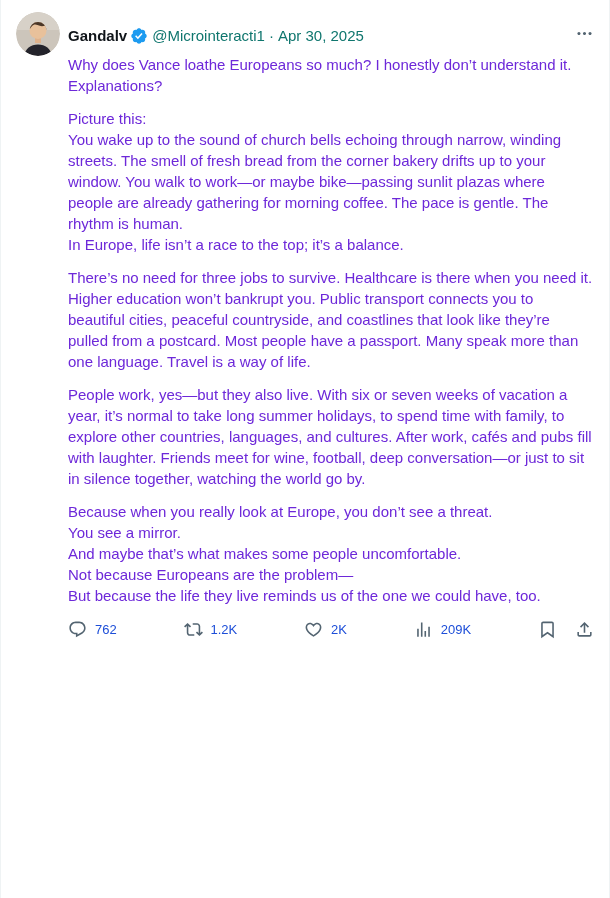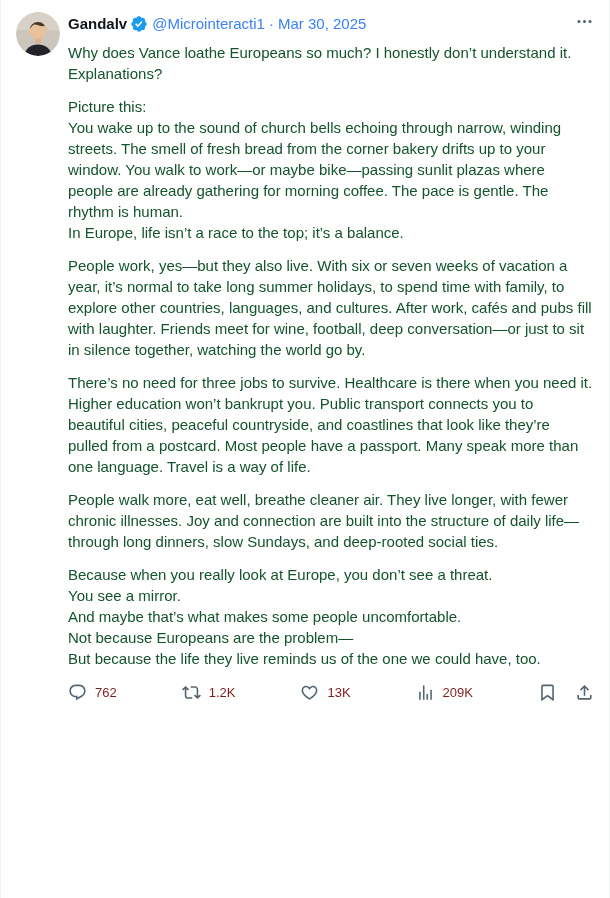--- a/index.html
+++ b/index.html
@@ -26,61 +26,62 @@
   .avatar {
     width: 44px; height: 44px;
     border-radius: 50%;
     overflow: hidden;
     cursor: pointer;
   }
   .avatar svg { display: block; }
   .col-content {
     flex: 1;
     min-width: 0;
+    margin-top: 12px;
   }
   .header {
     display: flex;
     align-items: center;
     font-size: 15px;
     line-height: 20px;
     white-space: nowrap;
   }
   .name {
     font-weight: bold;
     color: #0f1419;
     cursor: pointer;
   }
   .badge {
     display: inline-flex;
     margin-left: 3px;
     margin-right: 4px;
   }
   .badge svg { display: block; }
-  .meta { color: #3b82f6; }
+  .meta { color: #0f766e; }
   .sep { margin: 0 4px; }
   .header-spacer { flex: 1; }
   button {
     background: none;
     border: none;
     padding: 0;
     margin: 0;
     font: inherit;
     color: inherit;
     cursor: pointer;
   }
   .more-button {
     color: #536471;
     display: inline-flex;
     align-items: center;
   }
   .tweet-body {
     margin-top: 6px;
     font-size: 15px;
     line-height: 21px;
-    color: #14532d;
+    color: #6d28d9;
   }
   .tweet-body p {
     margin: 0 0 12px 0;
     white-space: pre-line;
   }
   .tweet-body p:last-child { margin-bottom: 0; }
   .action-bar {
     margin-top: 14px;
     display: flex;
     justify-content: space-between;
@@ -91,21 +92,21 @@
   .action {
     display: inline-flex;
     align-items: center;
     color: #536471;
   }
   .action .aicon { display: inline-flex; }
   .action .aicon svg { display: block; }
   .count {
     font-size: 13px;
     margin-left: 8px;
-    color: #7f1d1d;
+    color: #1d4ed8;
   }
   .right-group {
     display: inline-flex;
     align-items: center;
     gap: 18px;
   }
 </style>
 </head>
 <body>
 
@@ -136,39 +137,38 @@
     <div class="header">
       <span class="name">Gandalv</span>
       <span class="badge">
         <svg viewBox="0 0 24 24" width="18" height="18">
           <path fill="#1d9bf0" d="M22.25 12c0-1.43-.88-2.67-2.19-3.34.46-1.39.2-2.9-.81-3.91s-2.52-1.27-3.91-.81c-.66-1.31-1.91-2.19-3.34-2.19s-2.67.88-3.33 2.19c-1.4-.46-2.91-.2-3.92.81s-1.26 2.52-.8 3.91c-1.31.67-2.2 1.91-2.2 3.34s.89 2.67 2.2 3.34c-.46 1.39-.21 2.9.8 3.91s2.52 1.26 3.91.81c.67 1.31 1.91 2.19 3.34 2.19s2.68-.88 3.34-2.19c1.39.45 2.9.2 3.91-.81s1.27-2.52.81-3.91c1.31-.67 2.19-1.91 2.19-3.34z"></path>
           <path fill="#ffffff" d="M10.54 16.2 6.8 12.46l1.41-1.42 2.26 2.26 4.8-5.23 1.47 1.36-6.2 6.77z"></path>
         </svg>
       </span>
       <span class="meta">@Microinteracti1</span>
       <span class="meta sep">·</span>
-      <span class="meta">Mar 30, 2025</span>
+      <span class="meta">Apr 30, 2025</span>
       <span class="header-spacer"></span>
       <button class="more-button" aria-label="More">
         <span>
           <svg viewBox="0 0 24 24" width="19" height="19" fill="currentColor">
             <path d="M3 12c0-1.1.9-2 2-2s2 .9 2 2-.9 2-2 2-2-.9-2-2zm9 2c1.1 0 2-.9 2-2s-.9-2-2-2-2 .9-2 2 .9 2 2 2zm7 0c1.1 0 2-.9 2-2s-.9-2-2-2-2 .9-2 2 .9 2 2 2z"></path>
           </svg>
         </span>
       </button>
     </div>
 
     <div class="tweet-body">
       <p>Why does Vance loathe Europeans so much? I honestly don’t understand it. Explanations?</p>
       <p>Picture this:
 You wake up to the sound of church bells echoing through narrow, winding streets. The smell of fresh bread from the corner bakery drifts up to your window. You walk to work—or maybe bike—passing sunlit plazas where people are already gathering for morning coffee. The pace is gentle. The rhythm is human.
 In Europe, life isn’t a race to the top; it’s a balance.</p>
+      <p>There’s no need for three jobs to survive. Healthcare is there when you need it. Higher education won’t bankrupt you. Public transport connects you to beautiful cities, peaceful countryside, and coastlines that look like they’re pulled from a postcard. Most people have a passport. Many speak more than one language. Travel is a way of life.</p>
       <p>People work, yes—but they also live. With six or seven weeks of vacation a year, it’s normal to take long summer holidays, to spend time with family, to explore other countries, languages, and cultures. After work, cafés and pubs fill with laughter. Friends meet for wine, football, deep conversation—or just to sit in silence together, watching the world go by.</p>
-      <p>There’s no need for three jobs to survive. Healthcare is there when you need it. Higher education won’t bankrupt you. Public transport connects you to beautiful cities, peaceful countryside, and coastlines that look like they’re pulled from a postcard. Most people have a passport. Many speak more than one language. Travel is a way of life.</p>
-      <p>People walk more, eat well, breathe cleaner air. They live longer, with fewer chronic illnesses. Joy and connection are built into the structure of daily life—through long dinners, slow Sundays, and deep-rooted social ties.</p>
       <p>Because when you really look at Europe, you don’t see a threat.
 You see a mirror.
 And maybe that’s what makes some people uncomfortable.
 Not because Europeans are the problem—
 But because the life they live reminds us of the one we could have, too.</p>
     </div>
 
     <div class="action-bar">
 
       <button class="action" aria-label="Reply">
@@ -188,21 +188,21 @@
         </span>
         <span class="count">1.2K</span>
       </button>
 
       <button class="action" aria-label="Like">
         <span class="aicon">
           <svg viewBox="0 0 24 24" width="19" height="19" fill="currentColor">
             <path d="M16.697 5.5c-1.222-.06-2.679.51-3.89 2.16l-.805 1.09-.806-1.09C9.984 6.01 8.526 5.44 7.304 5.5c-1.243.07-2.349.78-2.91 1.91-.552 1.12-.633 2.78.479 4.82 1.074 1.97 3.257 4.27 7.129 6.61 3.87-2.34 6.052-4.64 7.126-6.61 1.111-2.04 1.03-3.7.477-4.82-.561-1.13-1.666-1.84-2.908-1.91zm4.187 7.69c-1.351 2.48-4.001 5.12-8.379 7.67l-.503.3-.504-.3c-4.379-2.55-7.029-5.19-8.382-7.67-1.36-2.5-1.41-4.86-.514-6.67.887-1.79 2.647-2.91 4.601-3.01 1.651-.09 3.368.56 4.798 2.01 1.429-1.45 3.146-2.1 4.796-2.01 1.954.1 3.714 1.22 4.601 3.01.896 1.81.846 4.17-.514 6.67z"></path>
           </svg>
         </span>
-        <span class="count">13K</span>
+        <span class="count">2K</span>
       </button>
 
       <button class="action" aria-label="Views">
         <span class="aicon">
           <svg viewBox="0 0 24 24" width="19" height="19" fill="currentColor">
             <path d="M8.75 21V3h2v18h-2zM18 21V8.5h2V21h-2zM4 21l.004-10h2L6 21H4zm9.248 0v-7h2v7h-2z"></path>
           </svg>
         </span>
         <span class="count">209K</span>
       </button>

